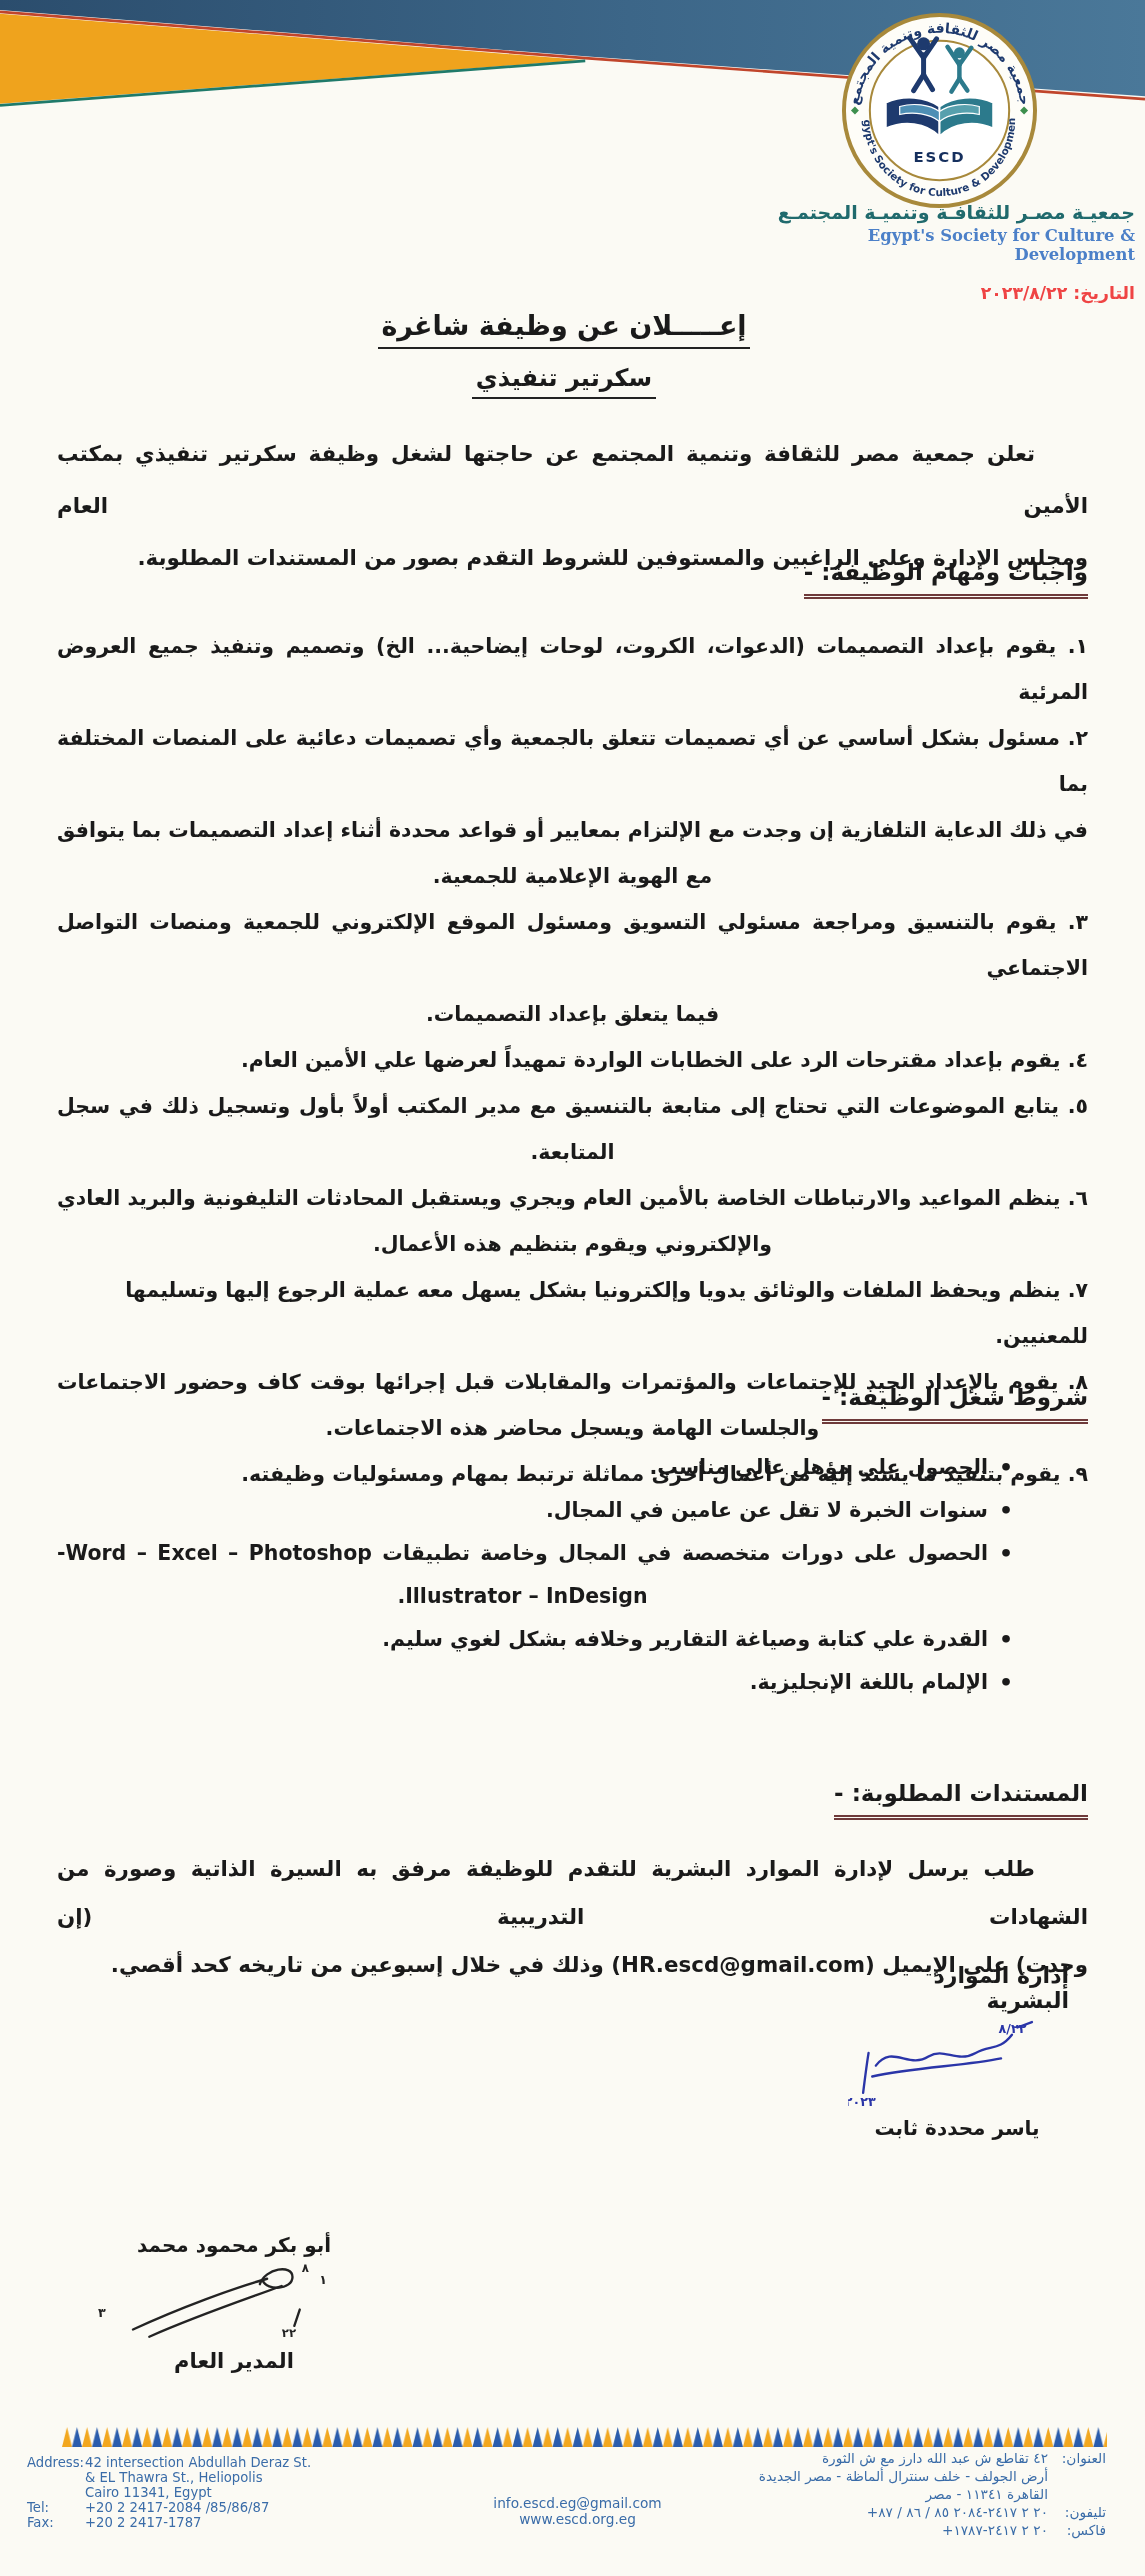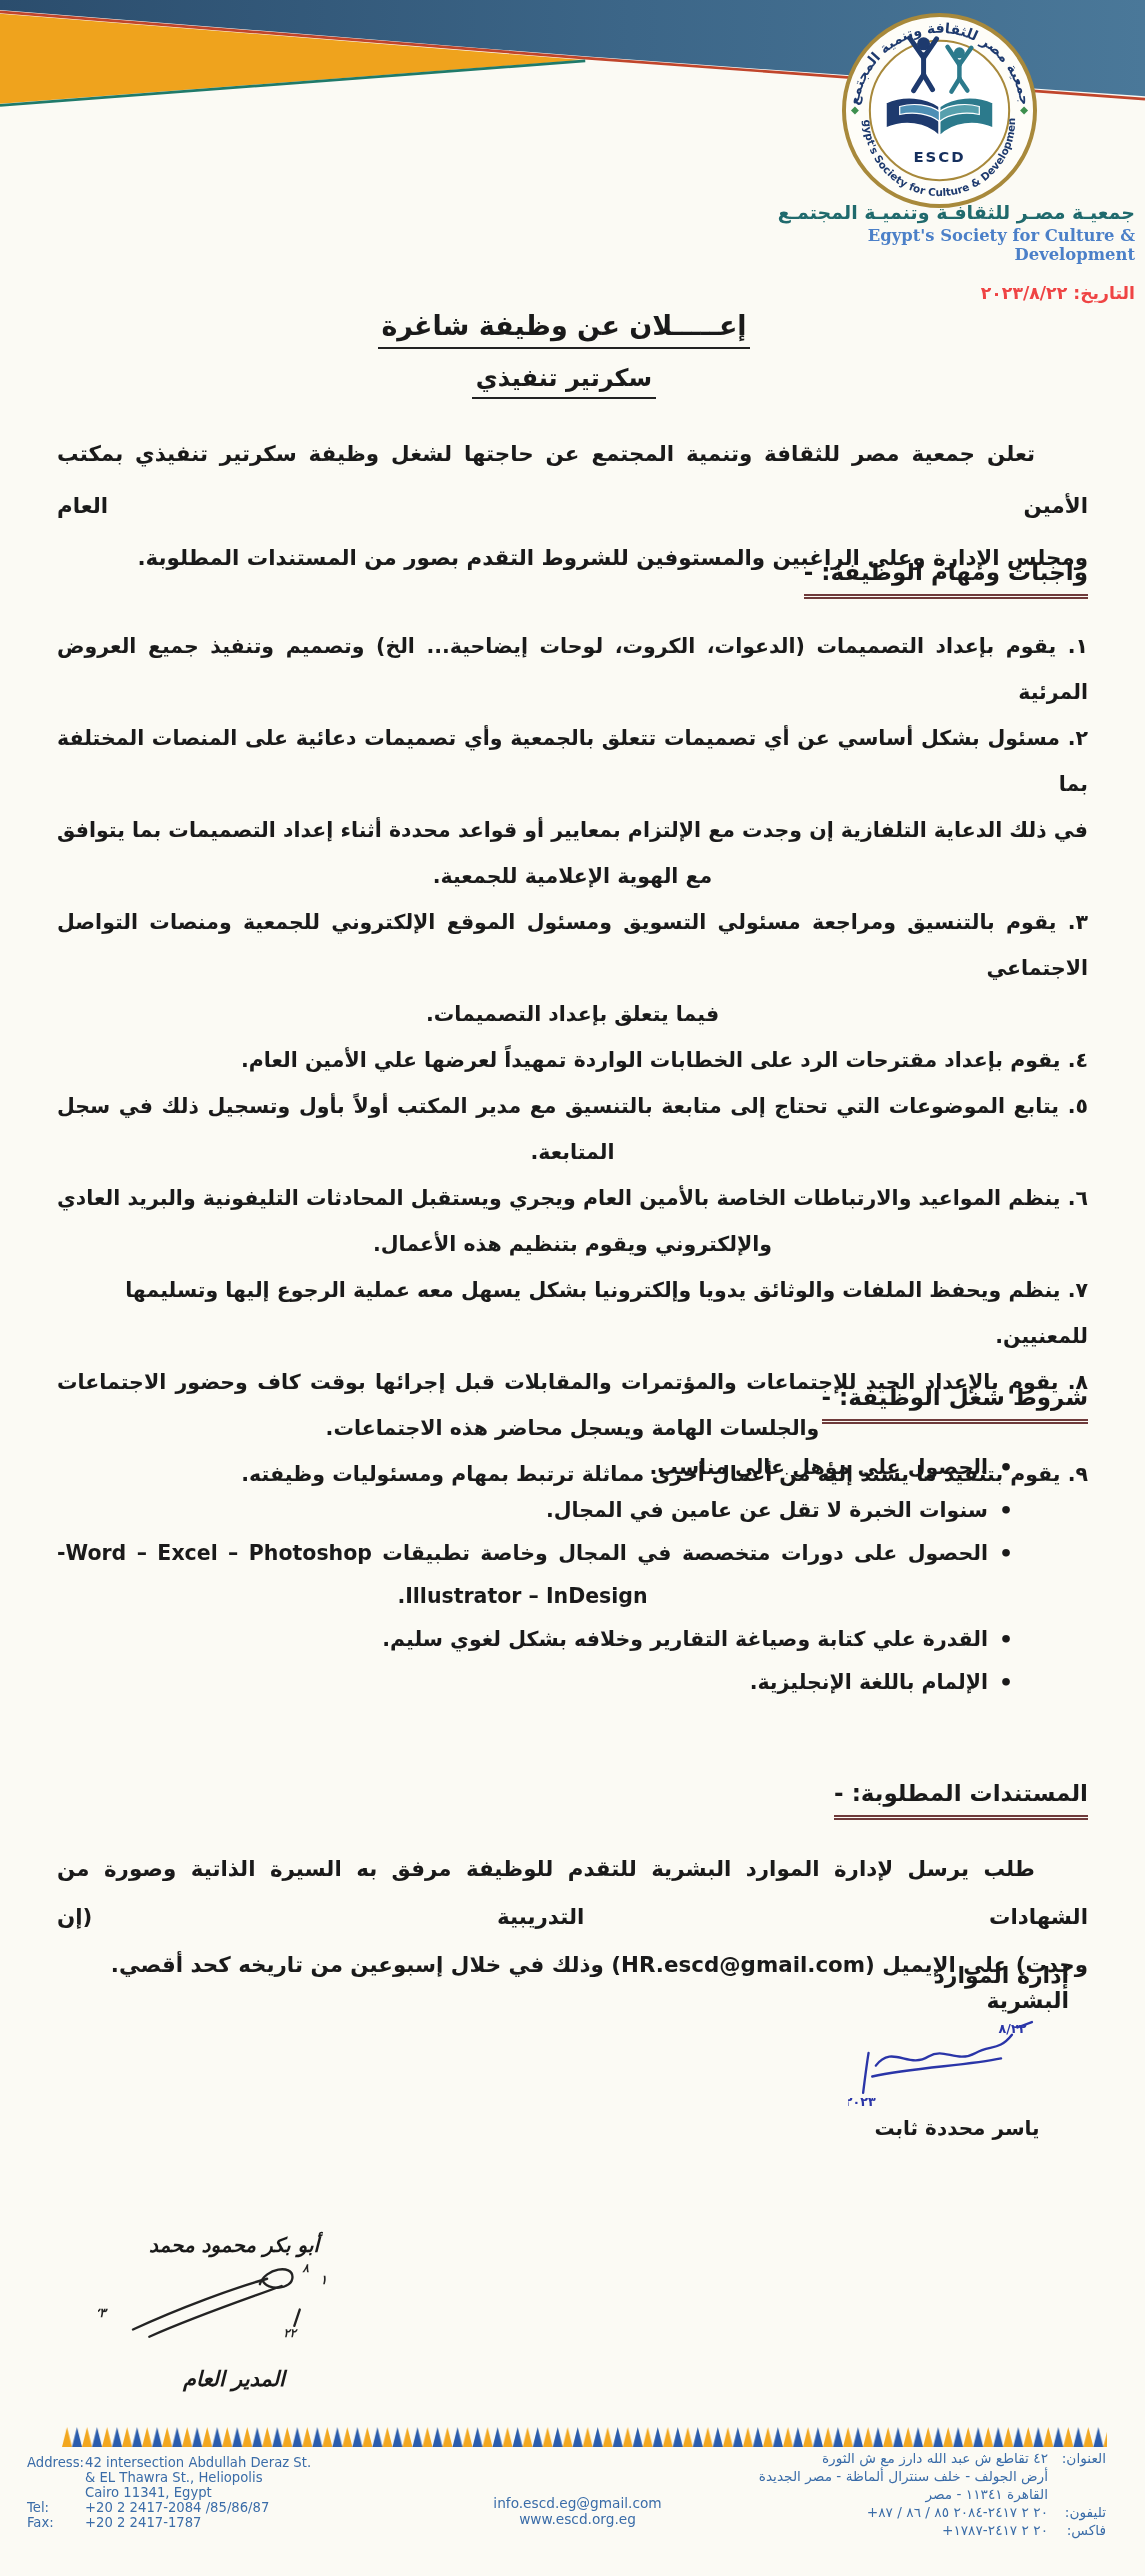--- a/index.html
+++ b/index.html
@@ -44,22 +44,22 @@
   #req-list{top:1446px;font-size:20.5px;font-weight:bold;line-height:43px;}
   .req-item{position:relative;padding-right:100px;}
   .req-item::before{content:"•";position:absolute;right:75px;top:0;font-size:22px;}
   #docs-heading{top:1780px;}
   #docs-para{top:1845px;font-size:21.4px;font-weight:bold;line-height:48px;}
   .num{white-space:pre;}
   
   #hr-block{left:845px;top:1963px;width:224px;text-align:center;direction:rtl;}
   .sig-dept{font-size:22px;font-weight:bold;text-align:right;}
   .sig-name{font-size:20px;font-weight:bold;margin-top:1.8px;}
-  #gm-block{left:84px;top:2231px;width:300px;text-align:center;direction:rtl;font-style:italic;}
-  .sig-title{font-size:21px;font-weight:bold;margin-top:20px;}
+  #gm-block{left:84px;top:2231px;width:300px;text-align:center;direction:rtl;}
+  .sig-title{font-size:21px;font-weight:bold;margin-top:2px;}
   svg text.mark{font-family:"DejaVu Sans",sans-serif;font-weight:bold;}
   
   #zigzag{left:62px;top:2426px;width:1045px;height:21px;}
   .zz-o{fill:var(--zigzag_orange);} .zz-b{fill:var(--zigzag_blue);}
   #footer-left{left:27px;top:2455px;width:346px;color:var(--footer_blue);font-size:13.2px;line-height:15px;}
   .f-row{display:flex;}
   .f-label{width:58px;flex:0 0 58px;}
   #footer-center{left:473px;top:2495px;width:209px;text-align:center;color:var(--footer_blue);font-size:13.7px;line-height:16.4px;}
   #footer-right{right:39px;top:2449px;width:401px;direction:rtl;text-align:right;color:var(--footer_blue);font-size:13.7px;line-height:18px;}
   .fr-row{display:flex;flex-direction:row;}

